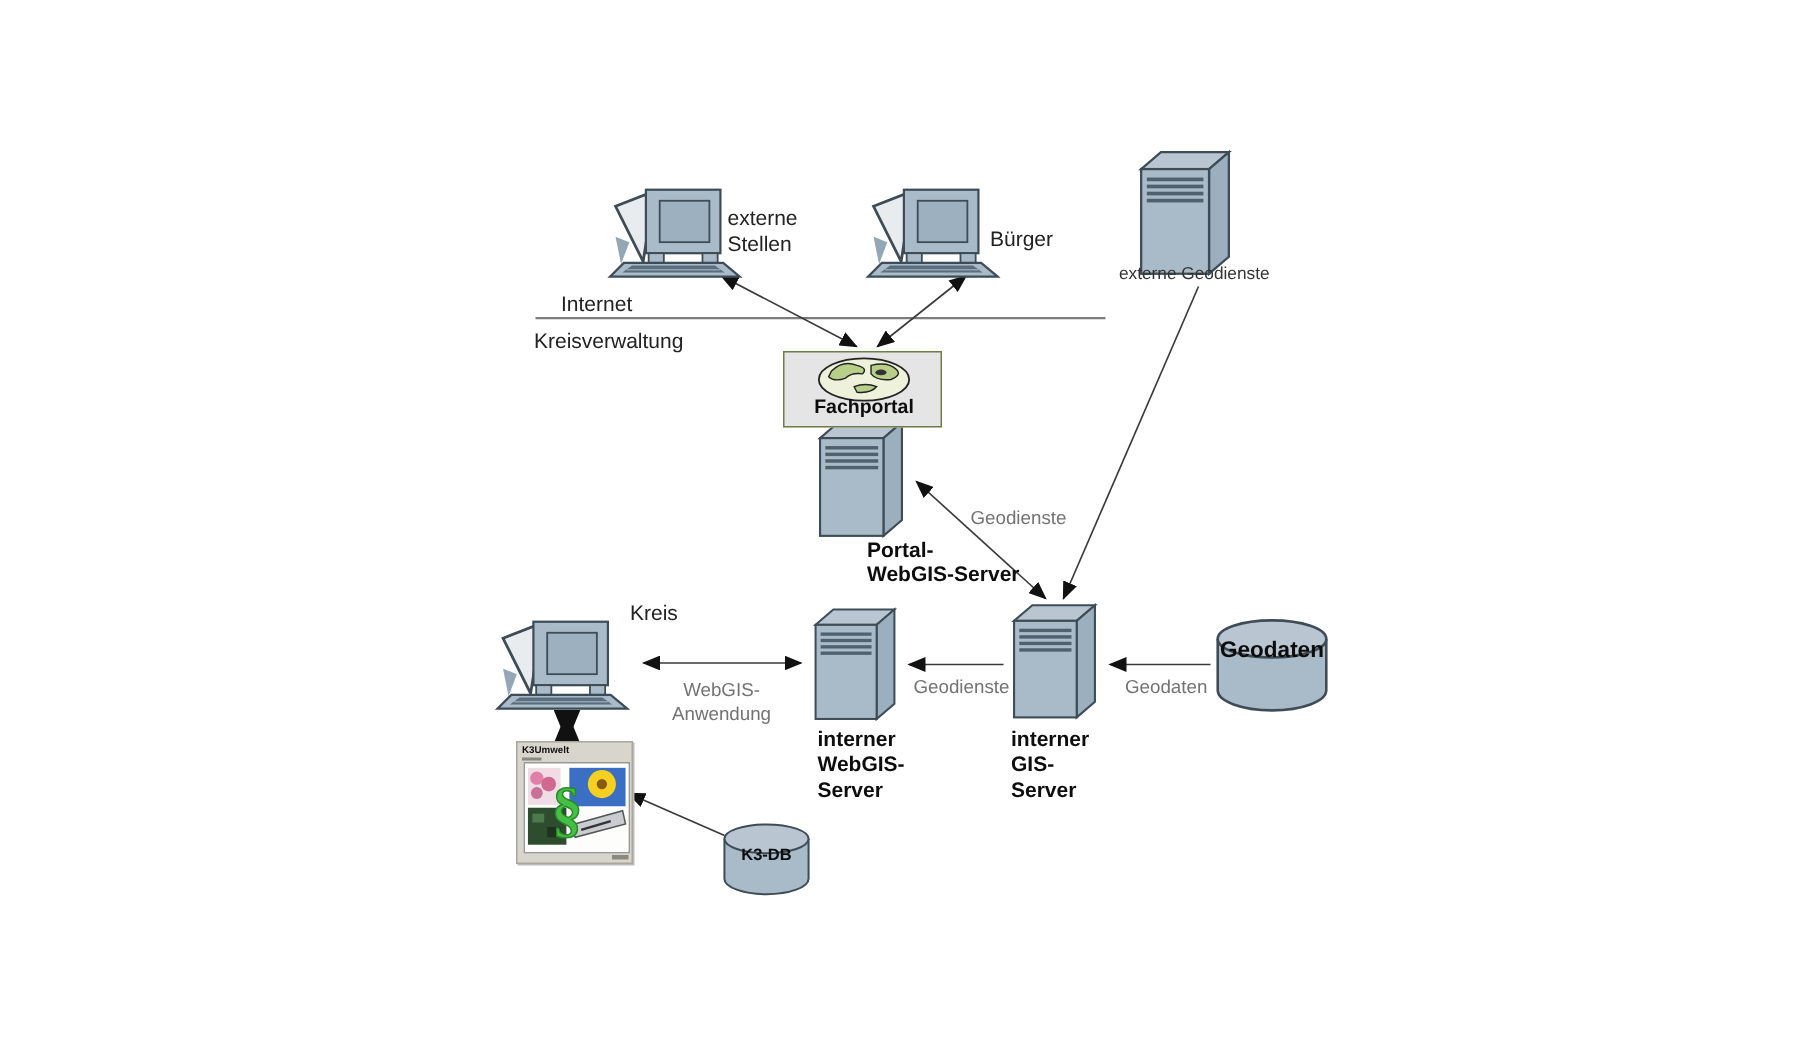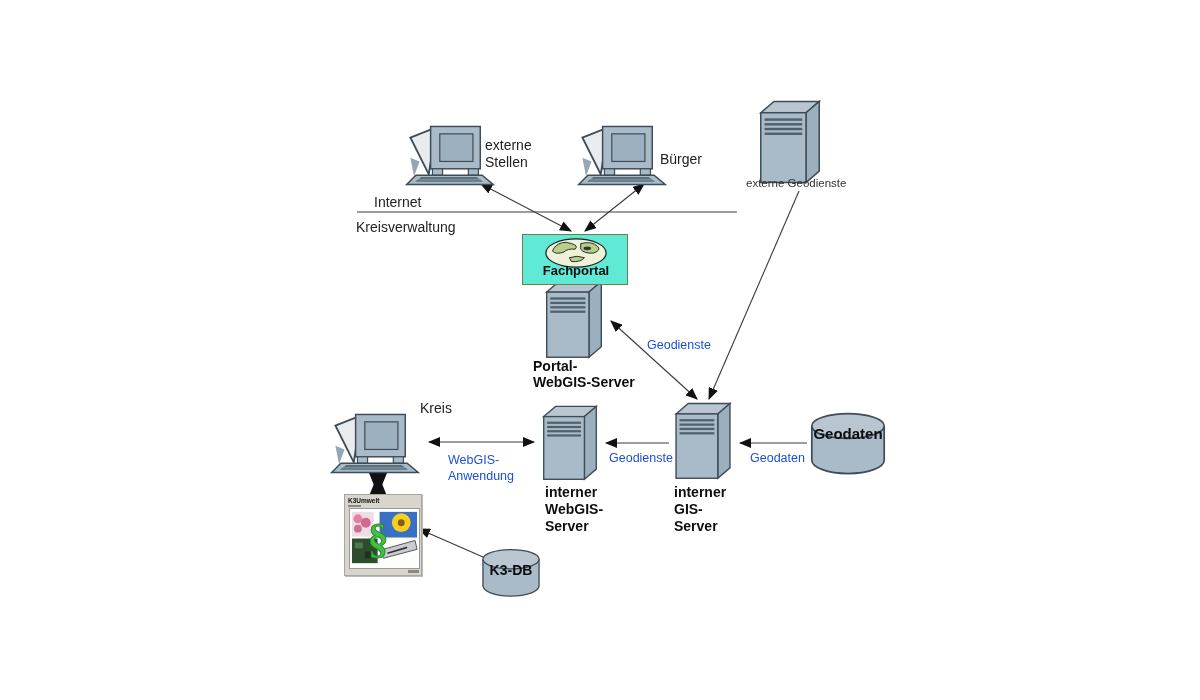--- a/index.html
+++ b/index.html
@@ -6,27 +6,27 @@
   #canvas{
     position:relative;width:1200px;height:700px;background:#ffffff;overflow:hidden;
     font-family:"Liberation Sans","DejaVu Sans",sans-serif;
   }
   .abs{position:absolute;}
   .label{
     position:absolute;white-space:pre-line;color:#222;
     font-size:14px;line-height:17px;
   }
   .label-bold{font-weight:bold;color:#0d0d0d;}
-  .edge-label{font-size:12.5px;line-height:16px;color:#1d4ed8;}
+  .edge-label{font-size:12.5px;line-height:16px;color:#737373;text-align:center;}
   .small-label{font-size:11.5px;color:#333;}
   .center{text-align:center;}
   svg{display:block;}
   
   #fachportal-box{
-    background:#5eead4;border:1.2px solid #6f7d4a;box-sizing:border-box;
+    background:#e5e5e5;border:1.2px solid #6f7d4a;box-sizing:border-box;
   }
   #fachportal-fold{
     position:absolute;left:-2px;bottom:-9px;width:0;height:0;
   }
   
   #k3-window{
     background:#d8d5cd;border:1px solid #a9a69d;box-sizing:border-box;
     box-shadow:1px 1px 0 #bbb;
   }
   #k3-title{font-size:6.5px;font-weight:bold;color:#111;padding:2px 0 0 3px;line-height:7px;}
@@ -114,21 +114,21 @@
   <div class="label" style="left:660px;top:151px">Bürger</div>
 
   <svg class="abs" style="left:757px;top:97px" width="66" height="88" viewBox="0 0 70 92">
     <use href="#server-tower"></use>
   </svg>
   <div class="label small-label" style="left:746px;top:175px">externe Geodienste</div>
 
   <svg class="abs" style="left:539px;top:278px" width="70" height="81" viewBox="0 0 70 92">
     <use href="#server-tower"></use>
   </svg>
-  <div class="label label-bold" style="left:533px;top:358px;line-height:16px">Portal-
+  <div class="label label-bold" style="left:578px;top:358px;line-height:16px">Portal-
 WebGIS-Server</div>
 
   <div id="fachportal-box" class="abs" style="left:522px;top:234px;width:106px;height:51px">
     <svg class="abs" style="left:18px;top:2px" width="70" height="32" viewBox="0 0 70 34">
       <ellipse cx="35" cy="17" rx="32" ry="15" fill="#eef2da" stroke="#222" stroke-width="1.3"></ellipse>
       <path d="M12,11 Q20,3 30,7 Q38,9 34,13 Q26,12 22,16 Q14,19 10,15 Z" fill="#b8cf8a" stroke="#222" stroke-width="1"></path>
       <path d="M40,7 Q52,4 58,10 Q62,14 54,17 Q44,18 40,13 Z" fill="#b8cf8a" stroke="#222" stroke-width="1"></path>
       <path d="M28,22 Q36,19 44,22 Q40,27 30,26 Z" fill="#b8cf8a" stroke="#222" stroke-width="1"></path>
       <ellipse cx="47" cy="12" rx="4" ry="2" fill="#333"></ellipse>
     </svg>
@@ -167,21 +167,21 @@
   <div class="label edge-label" style="left:750px;top:450px">Geodaten</div>
 
   <svg class="abs" style="left:808px;top:410px" width="80" height="70" viewBox="0 0 84 72">
     <use href="#db-cylinder"></use>
   </svg>
   <div class="label label-bold center" style="left:808px;top:425px;width:80px;font-size:15px">Geodaten</div>
 
   <svg class="abs" style="left:480px;top:546px" width="62" height="56" viewBox="0 0 84 72">
     <use href="#db-cylinder"></use>
   </svg>
-  <div class="label label-bold center" style="left:480px;top:562px;width:62px;font-size:14px">K3-DB</div>
+  <div class="label label-bold center" style="left:480px;top:562px;width:62px;font-size:11px">K3-DB</div>
 
   <div id="k3-window" class="abs" style="left:344px;top:494px;width:78px;height:82px">
     <div id="k3-title">K3Umwelt</div>
     <div id="k3-subtitle"></div>
     <div id="k3-content">
       <svg width="69" height="59" viewBox="0 0 70 58">
         <rect x="0" y="0" width="70" height="58" fill="#fdfdfb"></rect>
         <rect x="30" y="2" width="38" height="26" fill="#3a6fc4"></rect>
         <circle cx="52" cy="13" r="9.5" fill="#f5d020"></circle>
         <circle cx="52" cy="13" r="3.5" fill="#8a5a10"></circle>

